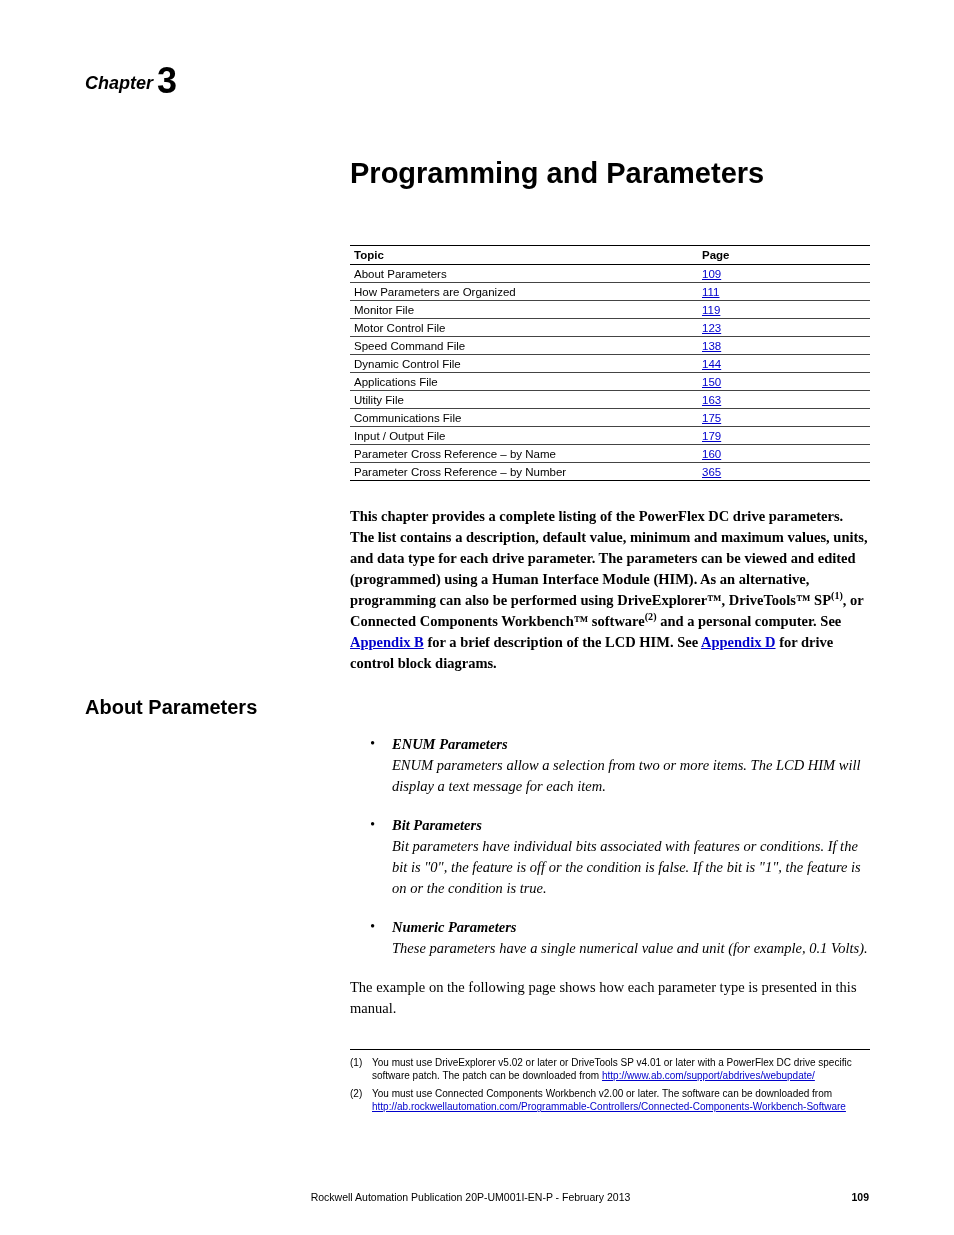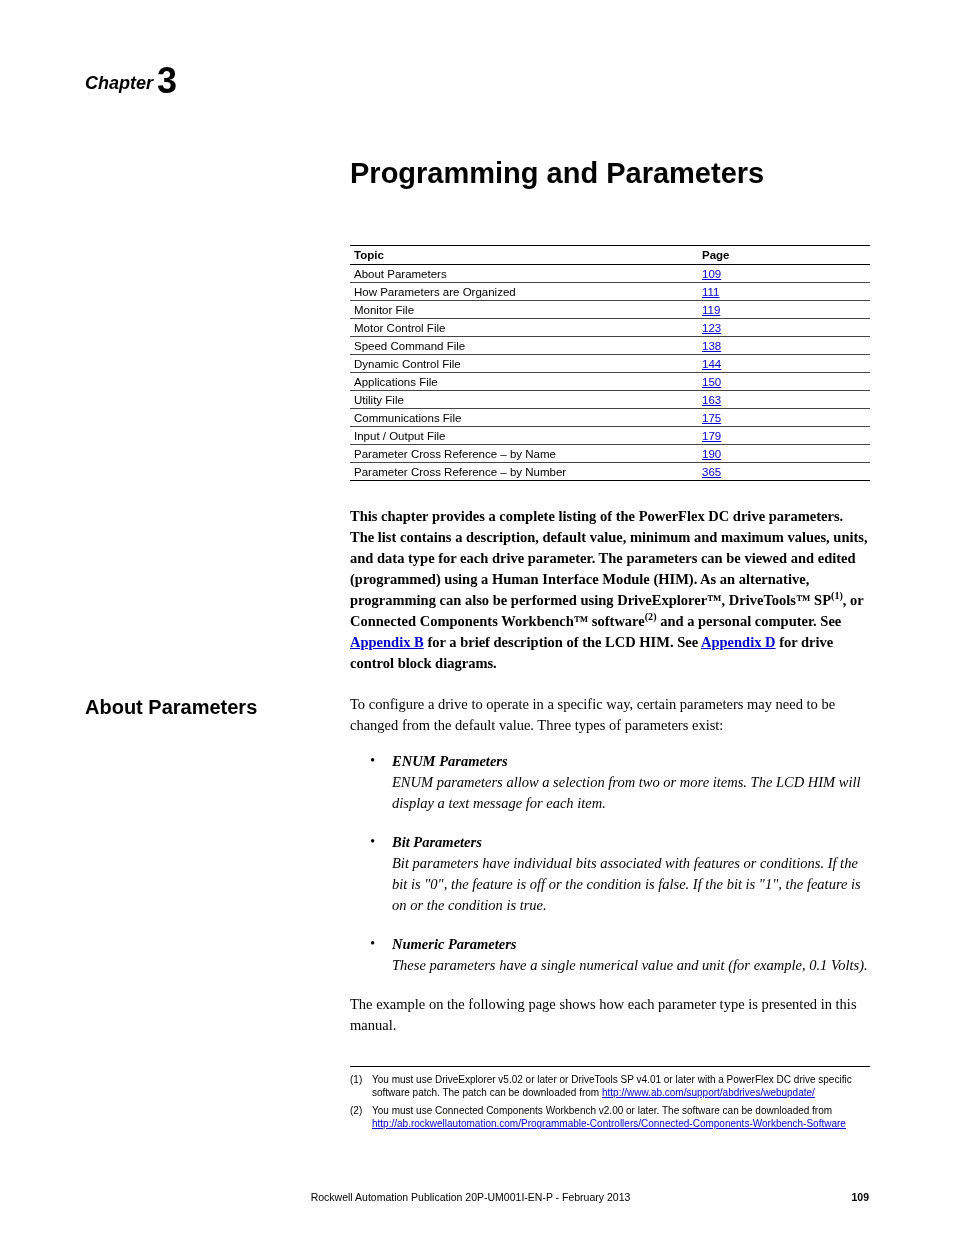--- a/index.html
+++ b/index.html
@@ -233,36 +233,35 @@
       <tr>
           <td>Communications File</td>
           <td class="page-col"><a href="#">175</a></td>
         </tr>
       <tr>
           <td>Input / Output File</td>
           <td class="page-col"><a href="#">179</a></td>
         </tr>
       <tr>
           <td>Parameter Cross Reference – by Name</td>
-          <td class="page-col"><a href="#">190</a></td>
+          <td class="page-col"><a href="#">160</a></td>
         </tr>
       <tr>
           <td>Parameter Cross Reference – by Number</td>
           <td class="page-col"><a href="#">365</a></td>
         </tr>
     </tbody>
   </table>
 
   <div class="intro-para">
     <span>This chapter provides a complete listing of the PowerFlex DC drive parameters. The list contains a description, default value, minimum and maximum values, units, and data type for each drive parameter. The parameters can be viewed and edited (programmed) using a Human Interface Module (HIM). As an alternative, programming can also be performed using DriveExplorer™, DriveTools™ SP</span><sup>(1)</sup><span>, or Connected Components Workbench™ software</span><sup>(2)</sup><span> and a personal computer. See </span><a href="#">Appendix B</a><span> for a brief description of the LCD HIM. See </span><a href="#">Appendix D</a><span> for drive control block diagrams.</span>
   </div>
 
   <div class="section-row">
     <div class="section-heading">About Parameters</div>
-    <div class="section-body">To configure a drive to operate in a specific way, certain parameters may need to be changed from the default value. Three types of parameters exist:</div>
   </div>
 
   <ul class="param-list">
     <li>
       <span class="param-title">ENUM Parameters</span><br>
       <span>ENUM parameters allow a selection from two or more items. The LCD HIM will display a text message for each item.</span>
     </li>
     <li>
       <span class="param-title">Bit Parameters</span><br>
       <span>Bit parameters have individual bits associated with features or conditions. If the bit is "0", the feature is off or the condition is false. If the bit is "1", the feature is on or the condition is true.</span>

